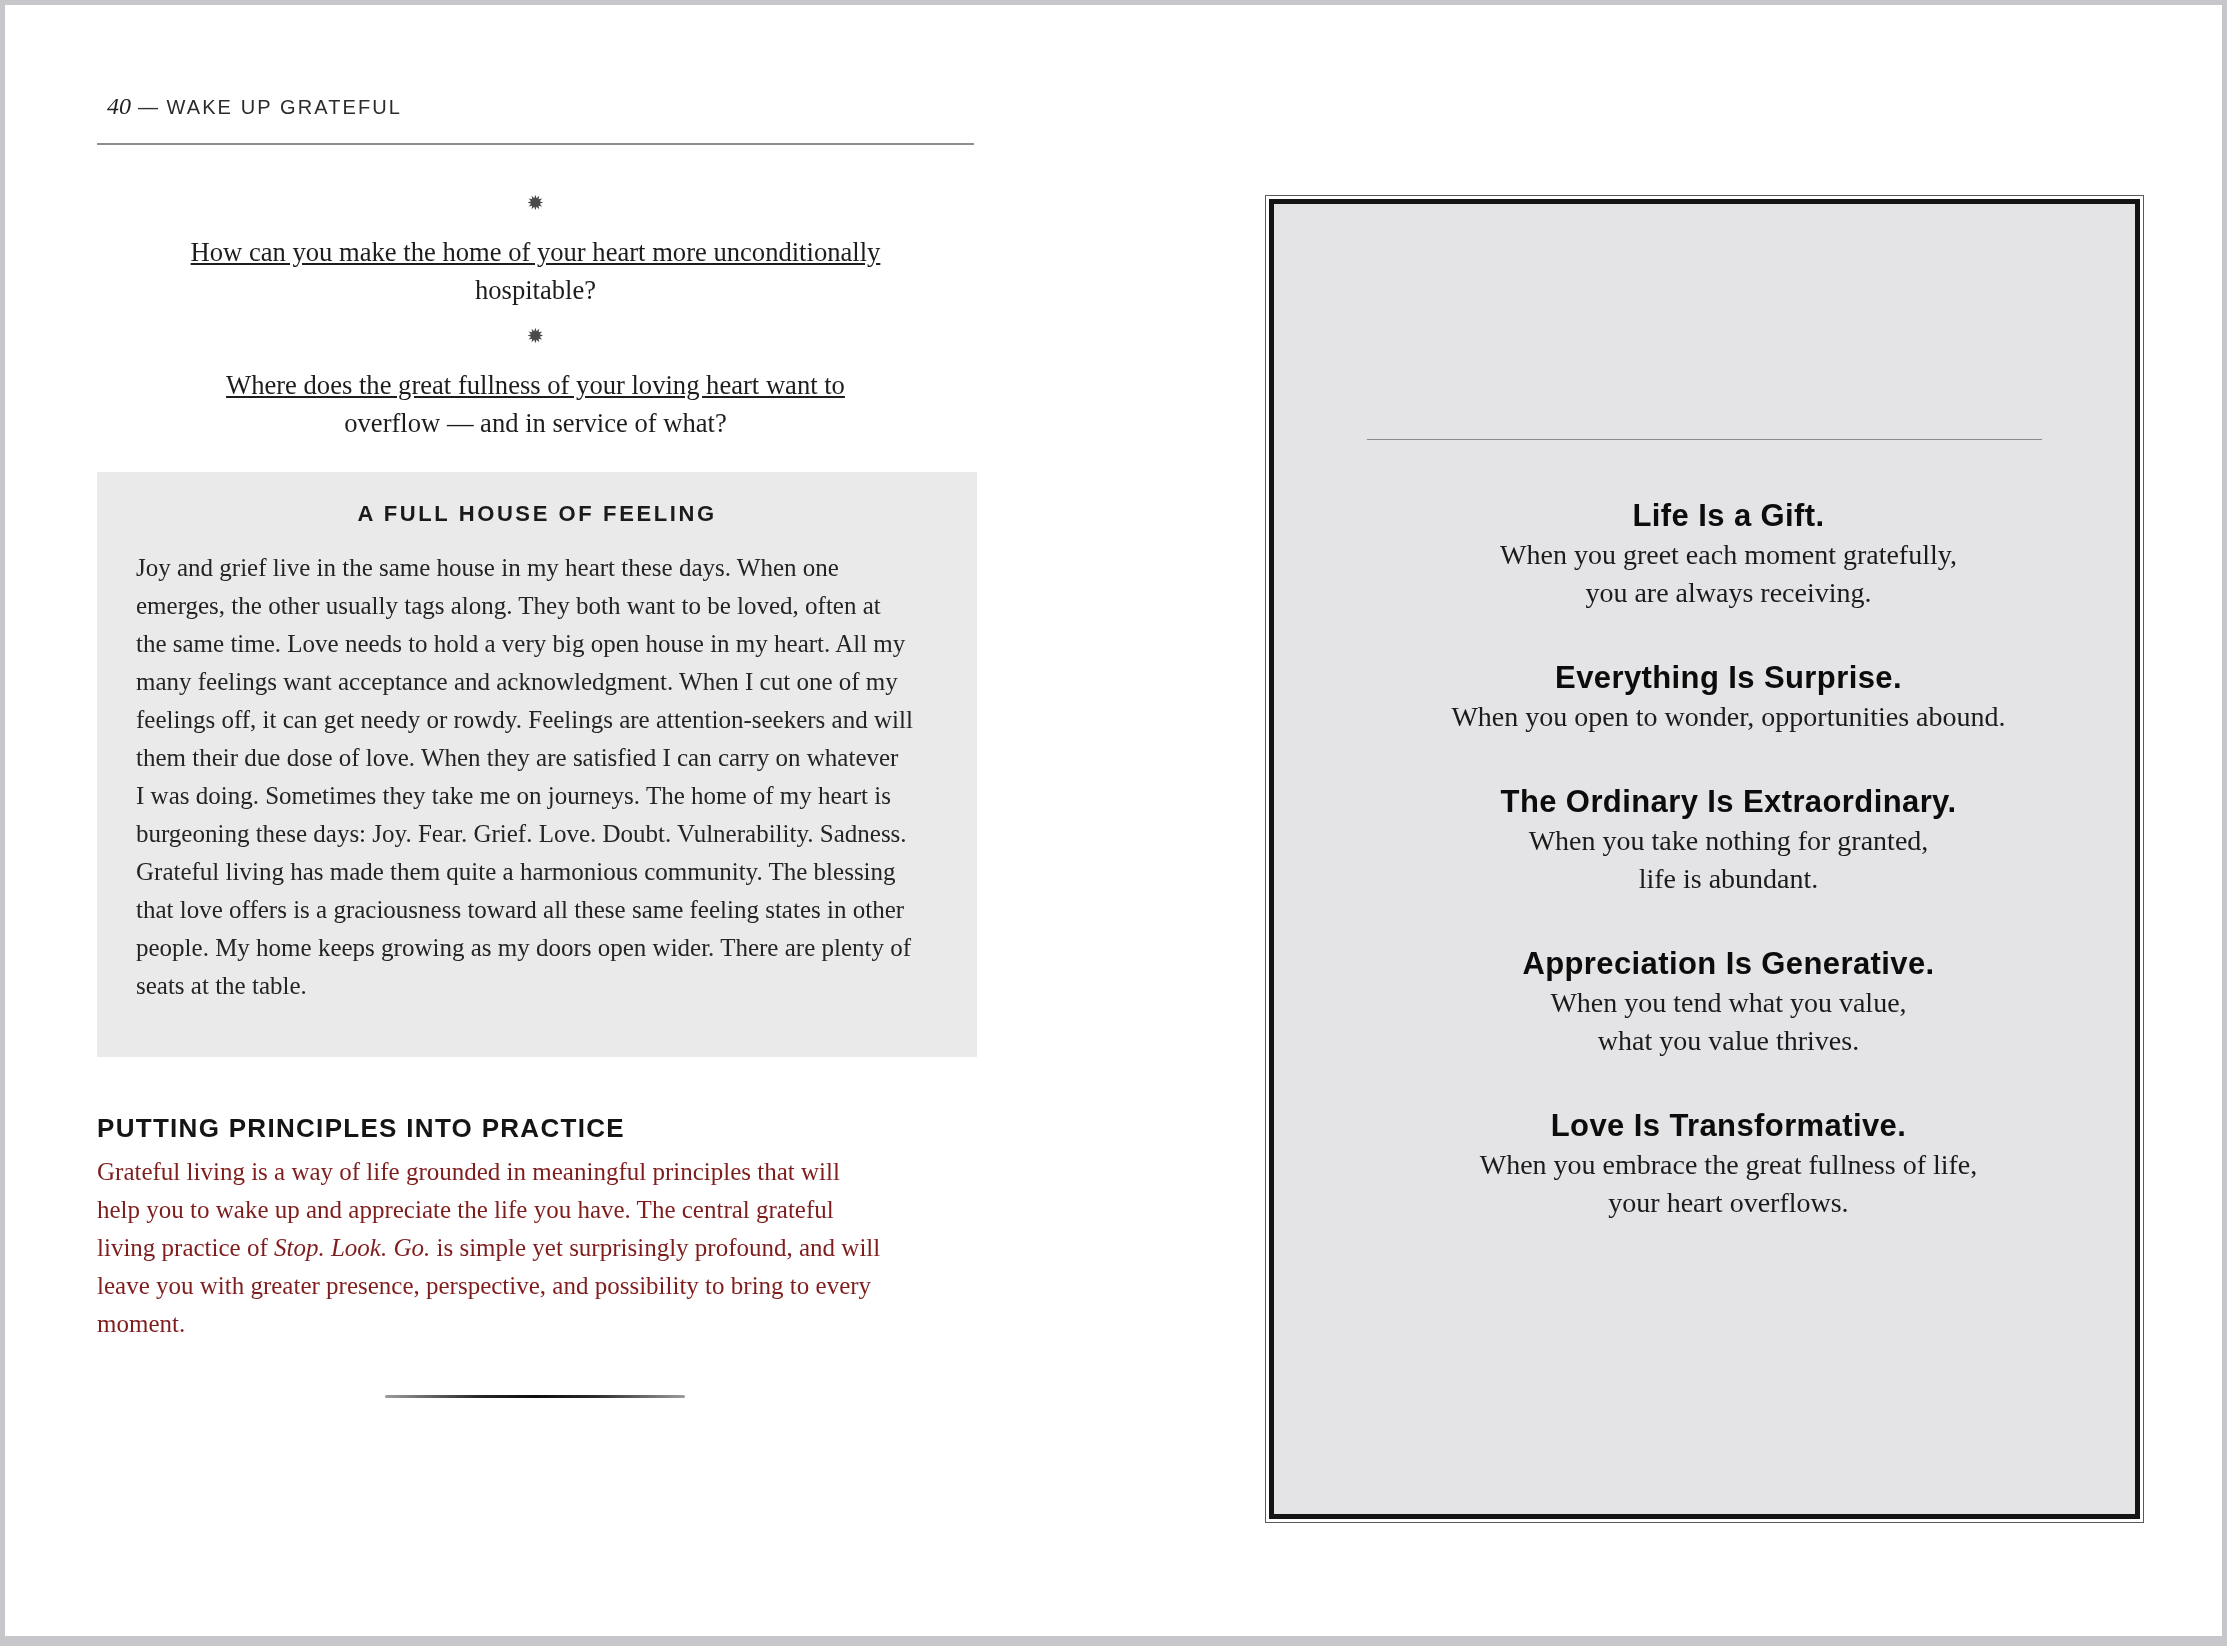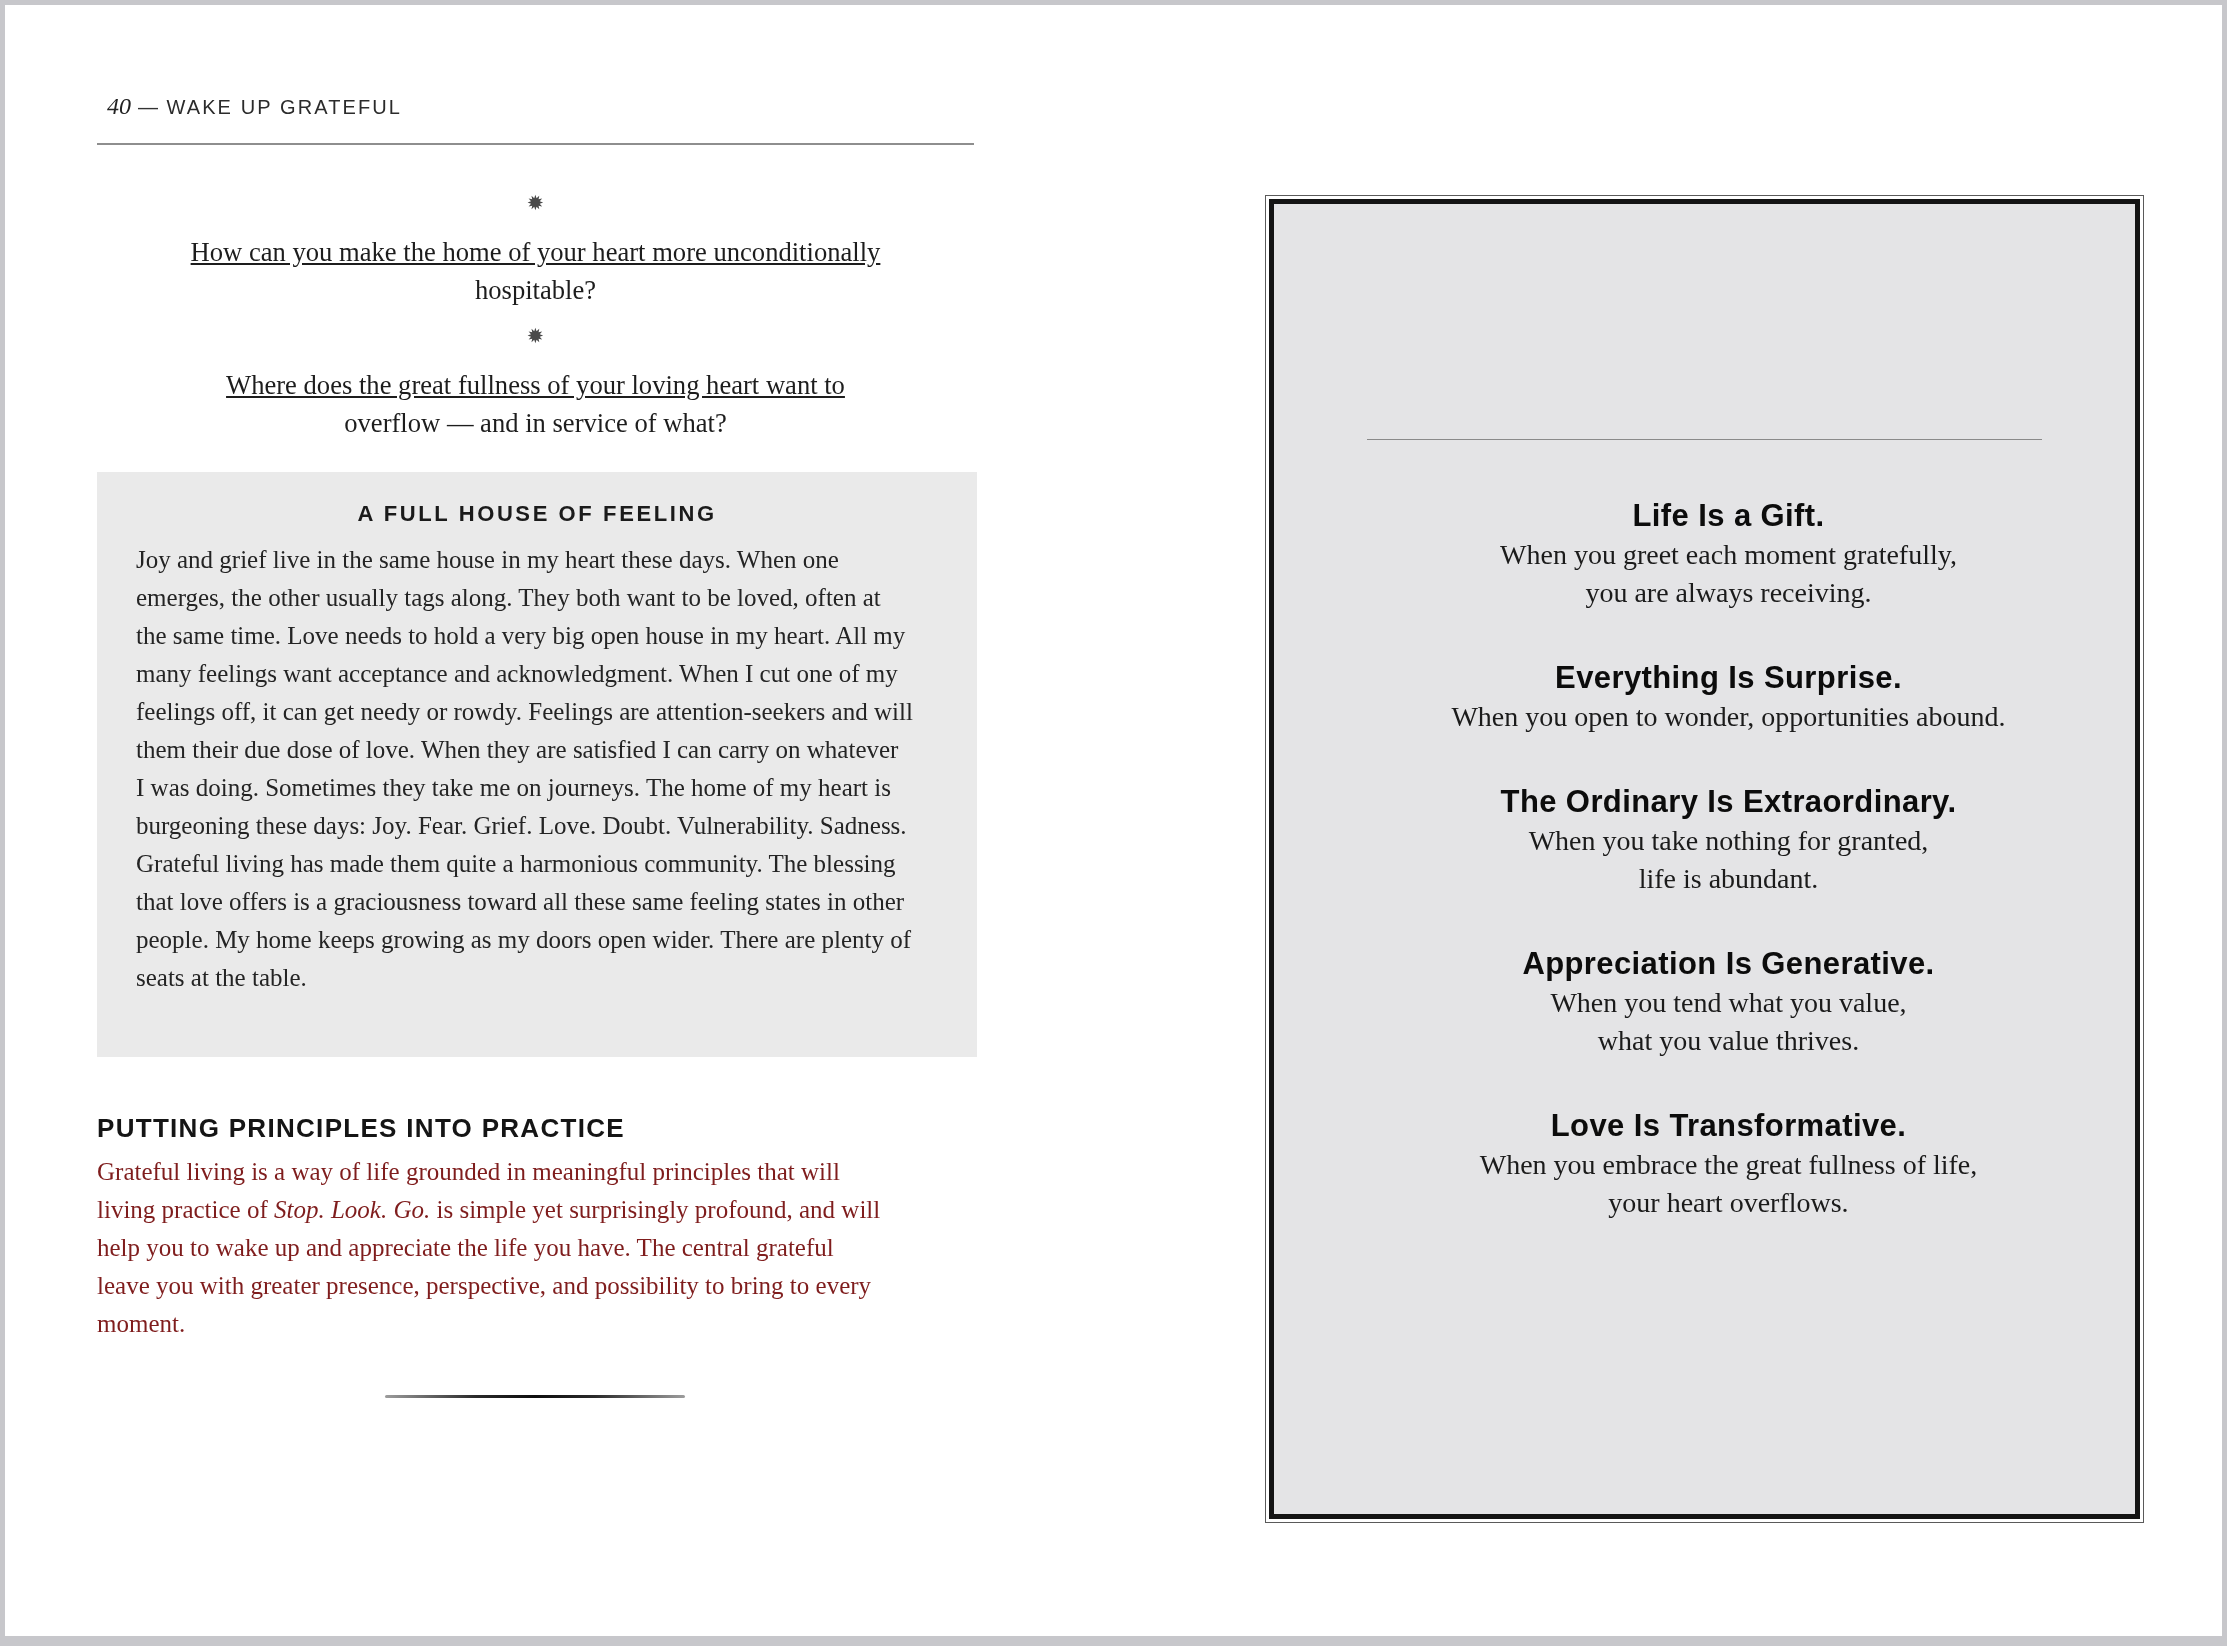--- a/index.html
+++ b/index.html
@@ -54,21 +54,21 @@
     position: absolute; left: 97px; top: 472px;
     width: 880px; height: 585px; box-sizing: border-box;
     background: #eaeaea;
     padding: 26px 39px 0 39px;
     overflow: hidden;
   }
   .box-title {
     text-align: center;
     font-weight: bold; font-size: 22px; line-height: 31px;
     letter-spacing: 2.6px; color: #1b1b1b;
-    margin-bottom: 12px;
+    margin-bottom: 20px;
     white-space: nowrap;
   }
   .b-line {
     font-family: "Liberation Serif", "DejaVu Serif", serif;
     font-size: 25px; line-height: 38px; color: #242424;
     white-space: nowrap;
   }
 
   .practice { position: absolute; left: 97px; top: 1111px; width: 908px; }
   .practice-heading {
@@ -159,22 +159,22 @@
       <div class="b-line">Grateful living has made them quite a harmonious community. The blessing</div>
       <div class="b-line">that love offers is a graciousness toward all these same feeling states in other</div>
       <div class="b-line">people. My home keeps growing as my doors open wider. There are plenty of</div>
       <div class="b-line">seats at the table.</div>
     </div>
 </div>
 
 <div class="practice">
   <div class="practice-heading">PUTTING PRINCIPLES INTO PRACTICE</div>
   <div class="p-line p-first">Grateful living is a way of life grounded in meaningful principles that will</div>
+  <div class="p-line">help you to wake up and appreciate the life you have. The central grateful</div>
   <div class="p-line"><span>living practice of </span><em>Stop. Look. Go.</em><span> is simple yet surprisingly profound, and will</span></div>
-  <div class="p-line">help you to wake up and appreciate the life you have. The central grateful</div>
   <div class="p-line">leave you with greater presence, perspective, and possibility to bring to every</div>
   <div class="p-line">moment.</div>
 </div>
 
 <div class="tapered-divider"></div>
 
 <div class="principles-outer">
   <div class="principles-inner">
     <div class="title-rule"></div>
     <div class="principles-list">

